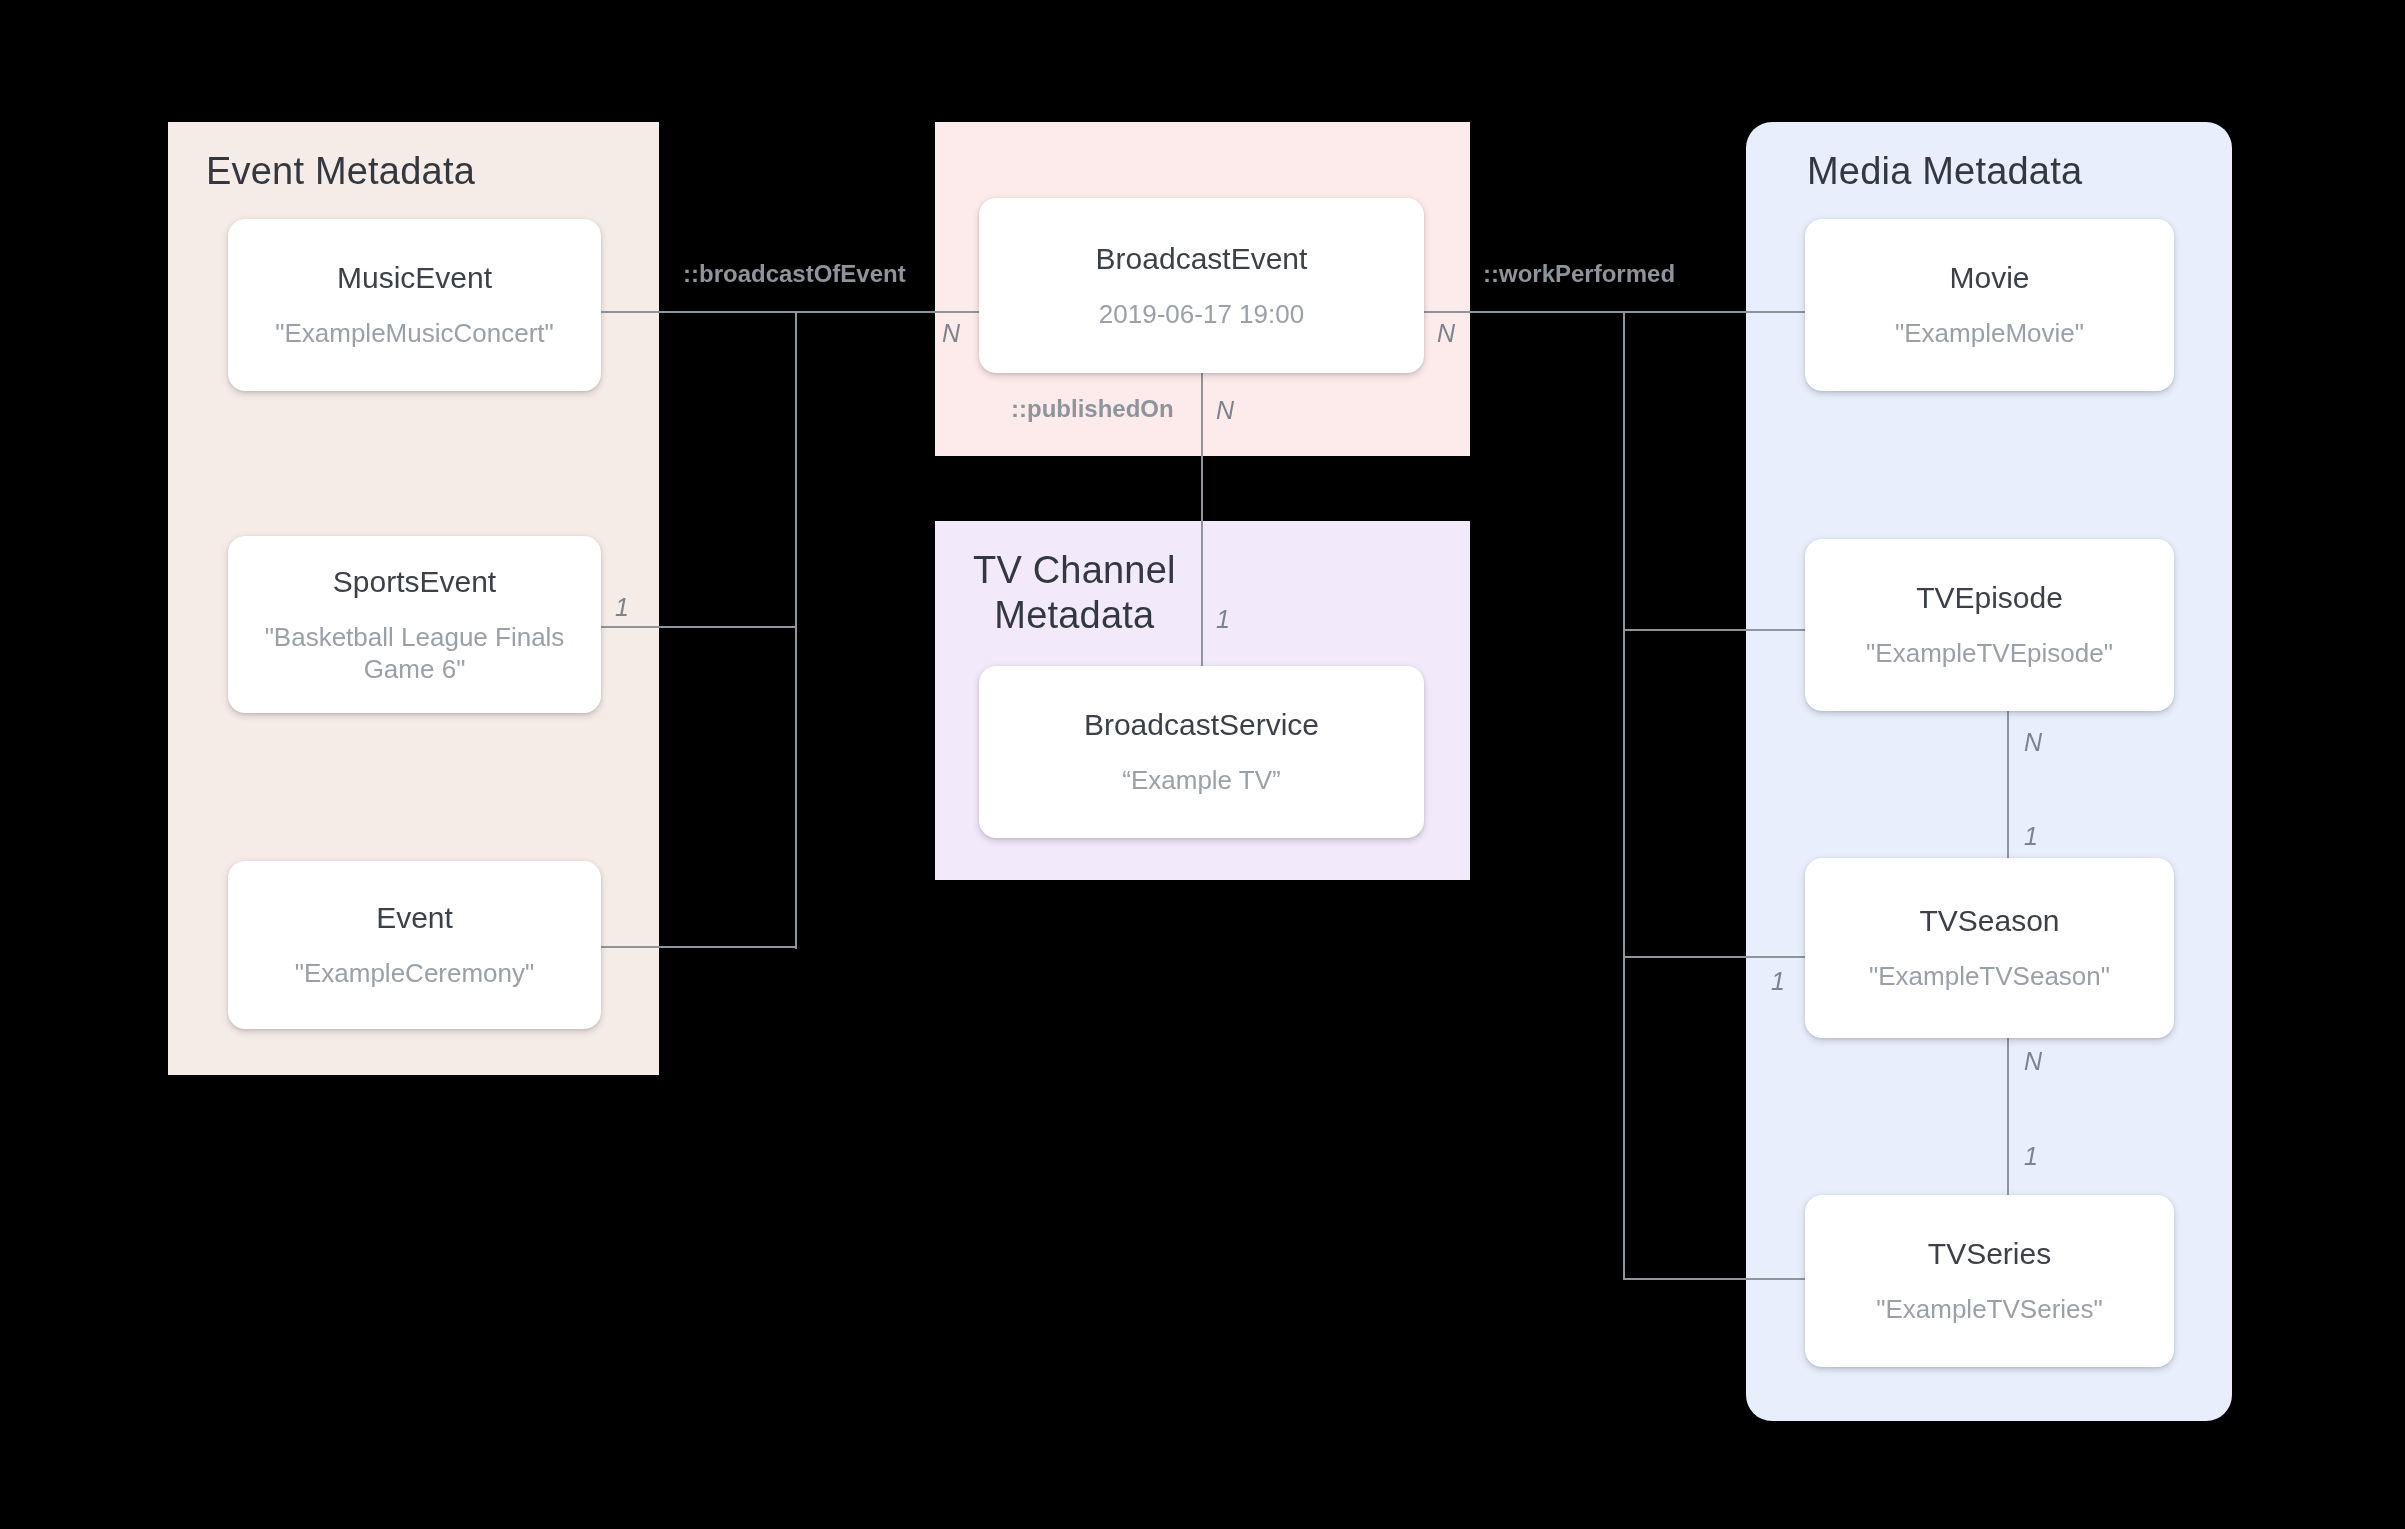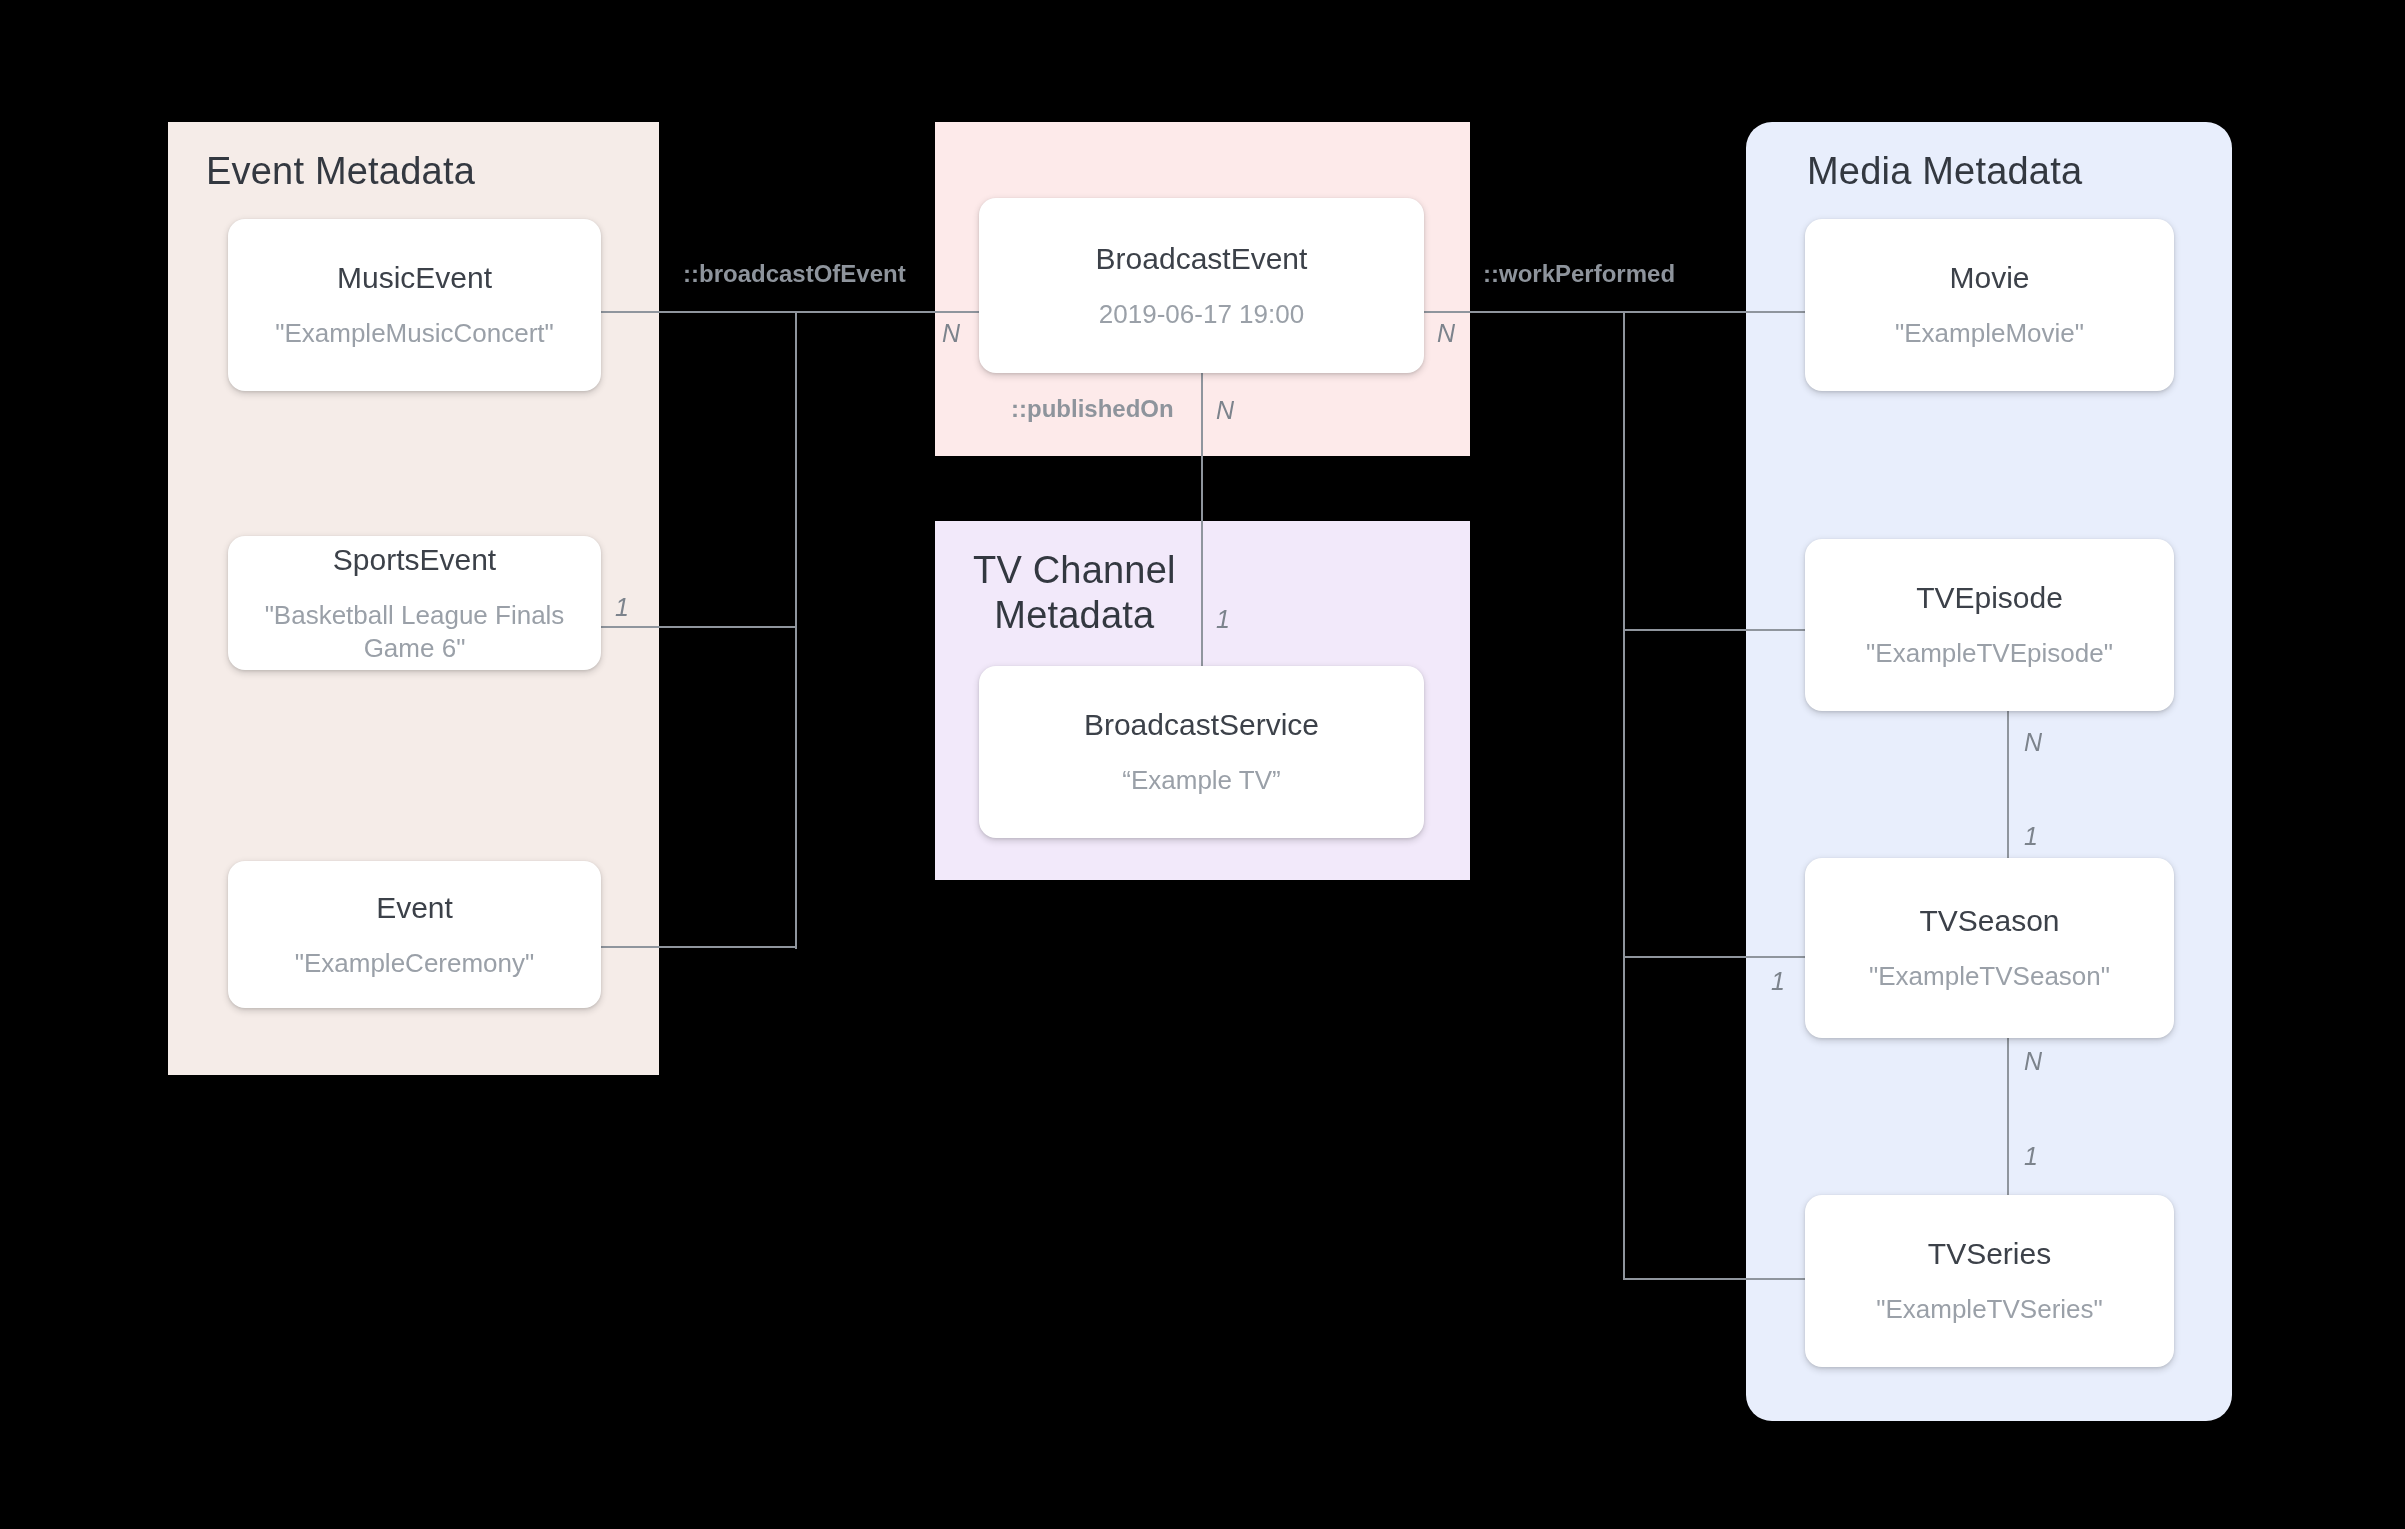--- a/index.html
+++ b/index.html
@@ -69,22 +69,22 @@
   }
   .card-value {
     color: #9aa0a8;
     font-size: 26px;
     font-weight: 400;
     line-height: 1.25;
   }
 
   
   #card-musicevent    { left: 228px;  top: 219px;  width: 373px; height: 172px; }
-  #card-sportsevent   { left: 228px;  top: 536px;  width: 373px; height: 134px; }
-  #card-event         { left: 228px;  top: 861px;  width: 373px; height: 147px; }
+  #card-sportsevent   { left: 228px;  top: 536px;  width: 373px; height: 177px; }
+  #card-event         { left: 228px;  top: 861px;  width: 373px; height: 168px; }
   #card-broadcastevent{ left: 979px; top: 198px;  width: 445px; height: 175px; }
   #card-broadcastsvc  { left: 979px; top: 666px;  width: 445px; height: 172px; }
   #card-movie         { left: 1805px; top: 219px;  width: 369px; height: 172px; }
   #card-tvepisode     { left: 1805px; top: 539px;  width: 369px; height: 172px; }
   #card-tvseason      { left: 1805px; top: 858px;  width: 369px; height: 180px; }
   #card-tvseries      { left: 1805px; top: 1195px; width: 369px; height: 172px; }
 
   
   .edge {
     position: absolute;

